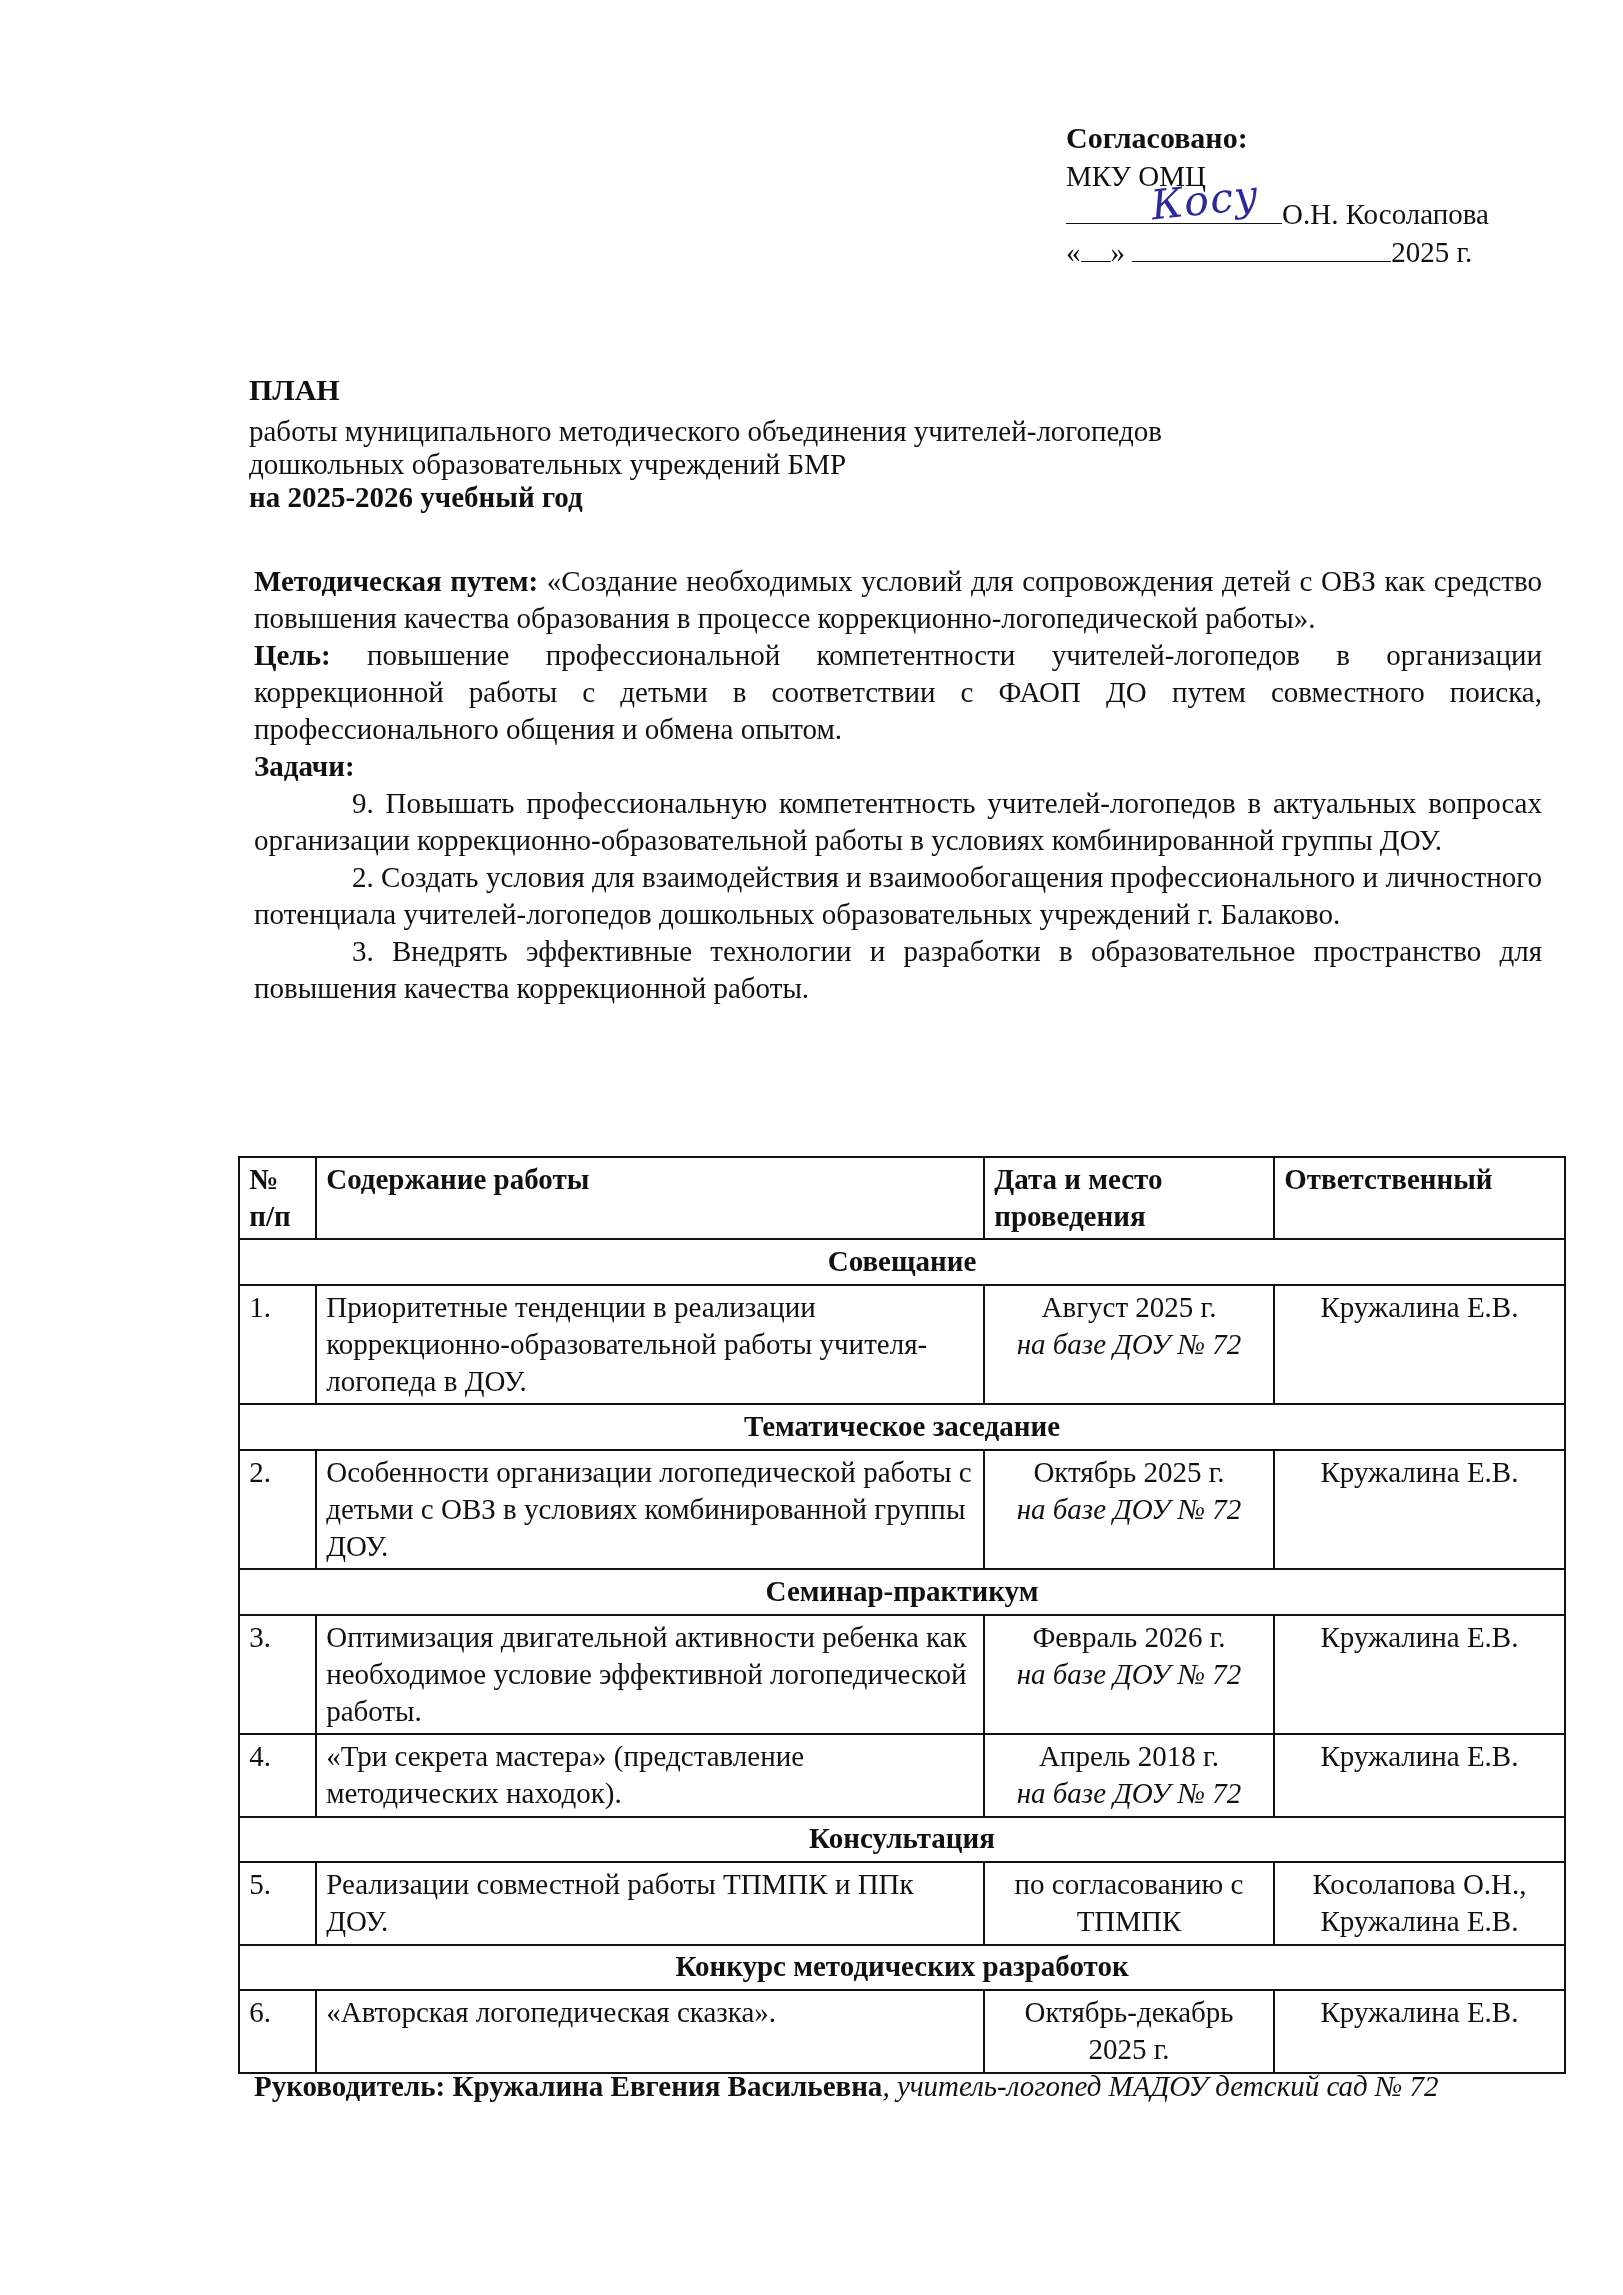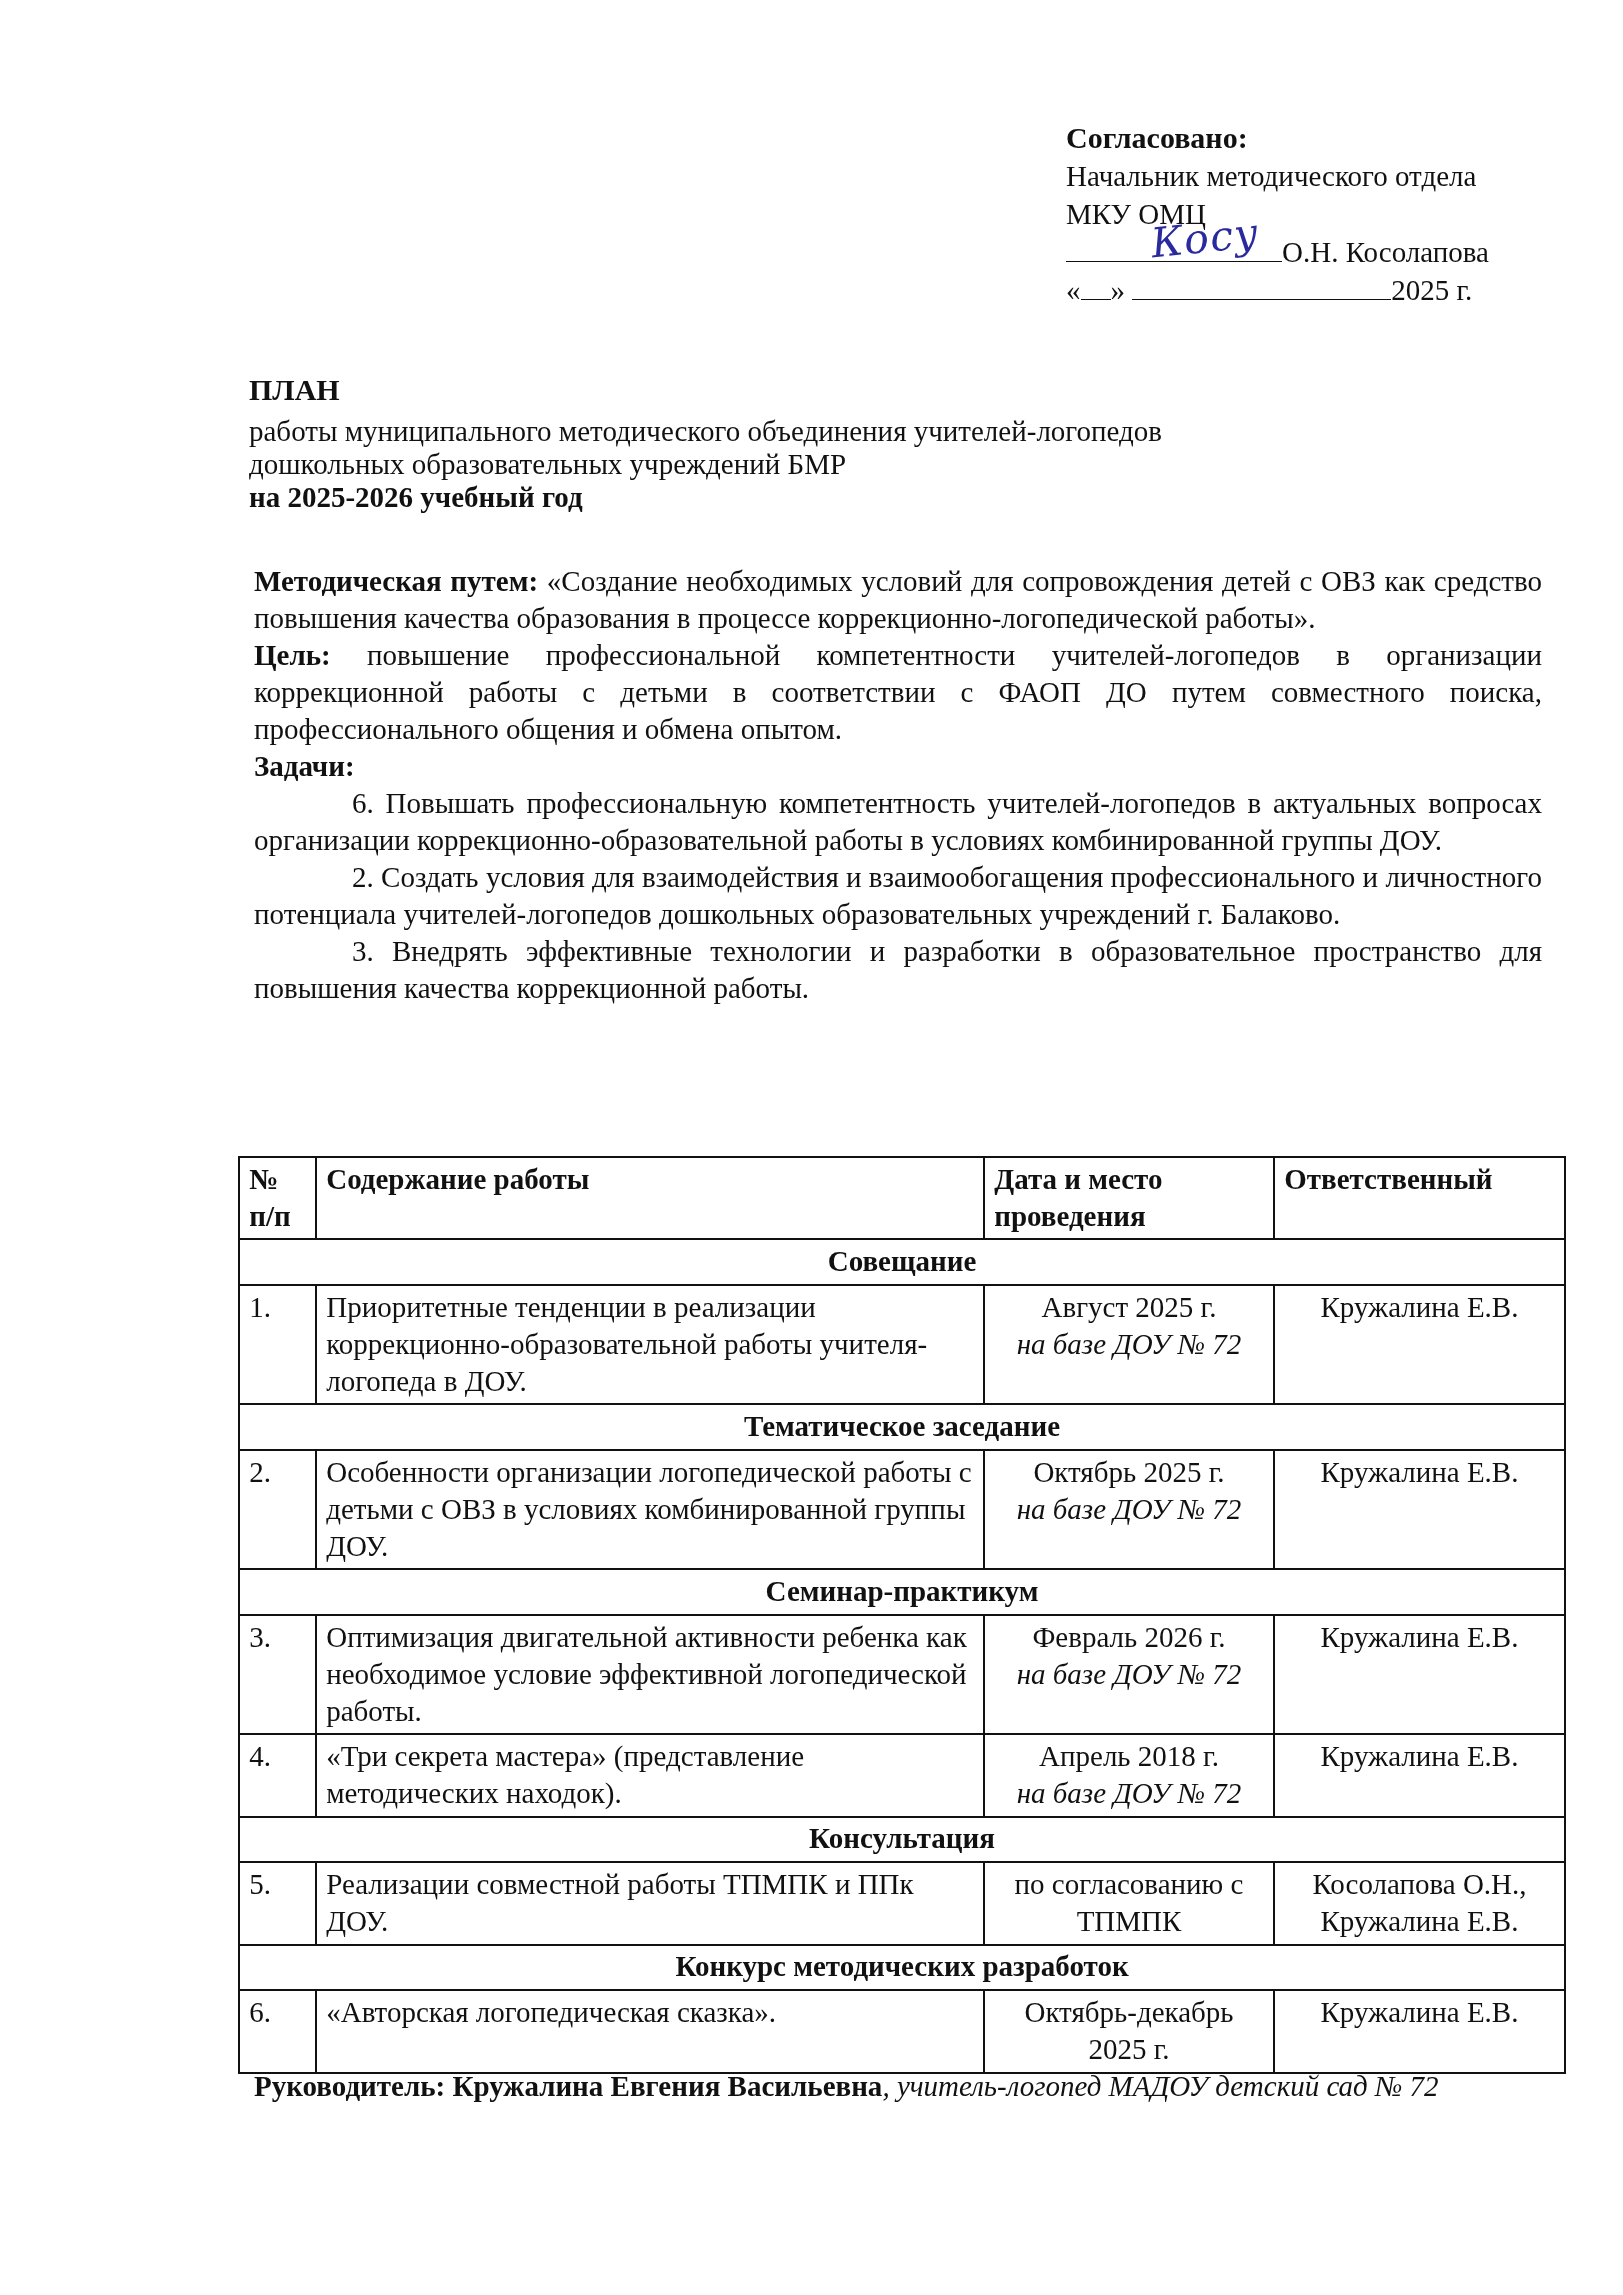--- a/index.html
+++ b/index.html
@@ -56,21 +56,20 @@
   }
   .footer-line .lbl { font-weight: bold; }
   .footer-line .name { font-weight: bold; }
   .footer-line .pos { font-style: italic; }
 </style>
 </head>
 <body>
 
 <div class="approval">
   <div class="head">Согласовано:</div>
-  <div>Начальник методического отдела</div>
   <div>МКУ ОМЦ</div>
   <div class="sign-line">
     <span class="blank" style="width:216px;"></span><span>О.Н. Косолапова</span>
     <span class="signature">Косу</span>
   </div>
   <div>
     <span>«</span><span class="blank" style="width:30px;"></span><span>»</span>
     <span class="blank" style="width:259px;"></span><span>2025 г.</span>
   </div>
 </div>
@@ -85,21 +84,21 @@
 <div class="body-text">
   <p>
     <b>Методическая путем:</b>
     <span>«Создание необходимых условий для сопровождения детей с ОВЗ как средство повышения качества образования в процессе коррекционно-логопедической работы».</span>
   </p>
   <p>
     <b>Цель:</b>
     <span>повышение профессиональной компетентности учителей-логопедов в организации коррекционной работы с детьми в соответствии с ФАОП ДО путем совместного поиска, профессионального общения и обмена опытом.</span>
   </p>
   <p><b>Задачи:</b></p>
-  <p class="task">6. Повышать профессиональную компетентность учителей-логопедов в актуальных вопросах организации коррекционно-образовательной работы в условиях комбинированной группы ДОУ.</p>
+  <p class="task">9. Повышать профессиональную компетентность учителей-логопедов в актуальных вопросах организации коррекционно-образовательной работы в условиях комбинированной группы ДОУ.</p>
   <p class="task">2. Создать условия для взаимодействия и взаимообогащения профессионального и личностного потенциала учителей-логопедов дошкольных образовательных учреждений г. Балаково.</p>
   <p class="task">3. Внедрять эффективные технологии и разработки в образовательное пространство для повышения качества коррекционной работы.</p>
 </div>
 
 <table class="plan-table">
   <colgroup>
     <col class="col-num">
       <col class="col-content">
       <col class="col-date">
       <col class="col-resp">

